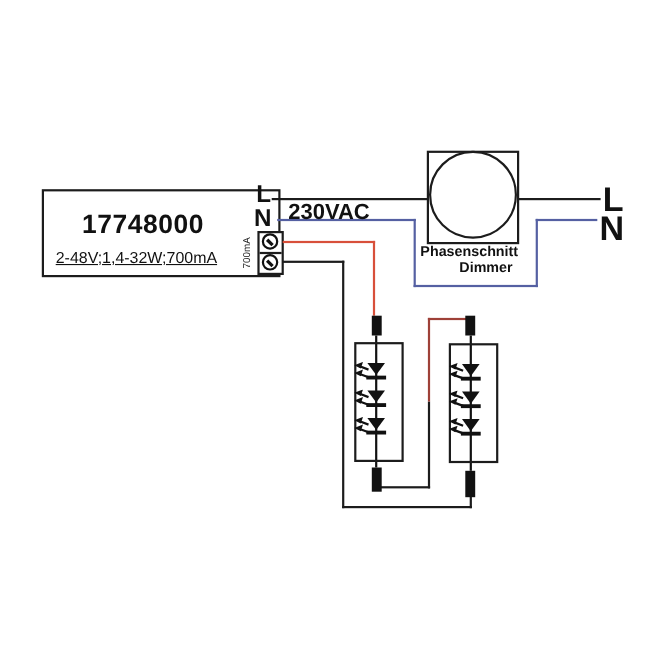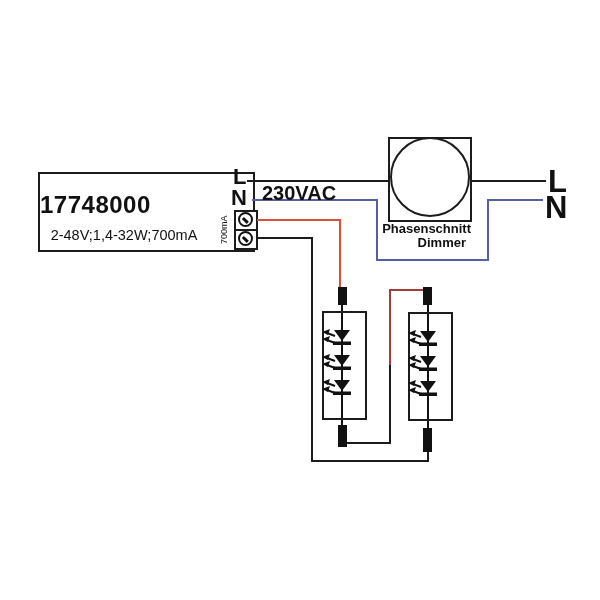--- a/index.html
+++ b/index.html
@@ -12,22 +12,22 @@
   .wire{position:absolute;z-index:3;}
   .wire.h{height:2px;}
   .wire.v{width:2px;}
   .blk{background:#1c1c1c;}
   .red{background:#d8503a;}
   .dred{background:#9e4038;}
   .blue{background:#5560a2;}
   
   .outline{position:absolute;border:2px solid #1c1c1c;background:#fff;box-sizing:border-box;}
   #driver-box{left:38px;top:172px;width:217px;height:80px;z-index:1;}
-  #driver-title{left:40px;top:191px;width:180px;text-align:left;font-size:24px;font-weight:700;letter-spacing:0.5px;z-index:4;}
-  #driver-specs{left:36px;top:227px;width:176px;text-align:center;font-size:14.5px;z-index:4;}
+  #driver-title{left:40px;top:191px;width:180px;text-align:center;font-size:24px;font-weight:700;letter-spacing:0.5px;z-index:4;}
+  #driver-specs{left:36px;top:227px;width:176px;text-align:center;font-size:14.5px;z-index:4;text-decoration:underline;}
   #drv-l{left:233px;top:166px;font-size:22px;font-weight:700;line-height:1;z-index:4;}
   #drv-n{left:231px;top:187px;font-size:22px;font-weight:700;line-height:1;z-index:4;}
   #term-block{left:234px;top:210px;width:24px;height:40px;border:2px solid #1c1c1c;background:#fff;box-sizing:border-box;z-index:2;position:absolute;}
   #term-divider{left:236px;top:229px;width:20px;height:2px;z-index:2;}
   .screw{position:absolute;width:15px;height:15px;border:2.5px solid #111;border-radius:50%;box-sizing:border-box;z-index:3;background:#fff;}
   .screw .slot{position:absolute;left:1.5px;top:4.5px;width:7px;height:2.5px;background:#111;transform:rotate(45deg);}
   #out-label{left:218px;top:210px;height:40px;width:12px;writing-mode:vertical-rl;transform:rotate(180deg);font-size:9px;line-height:12px;text-align:center;z-index:4;}
   
   #dimmer-box{left:388px;top:137px;width:84px;height:85px;z-index:2;}
   #dimmer-knob{left:390px;top:137px;width:80px;height:80px;border:2px solid #1c1c1c;border-radius:50%;background:#fff;box-sizing:border-box;position:absolute;z-index:3;}

